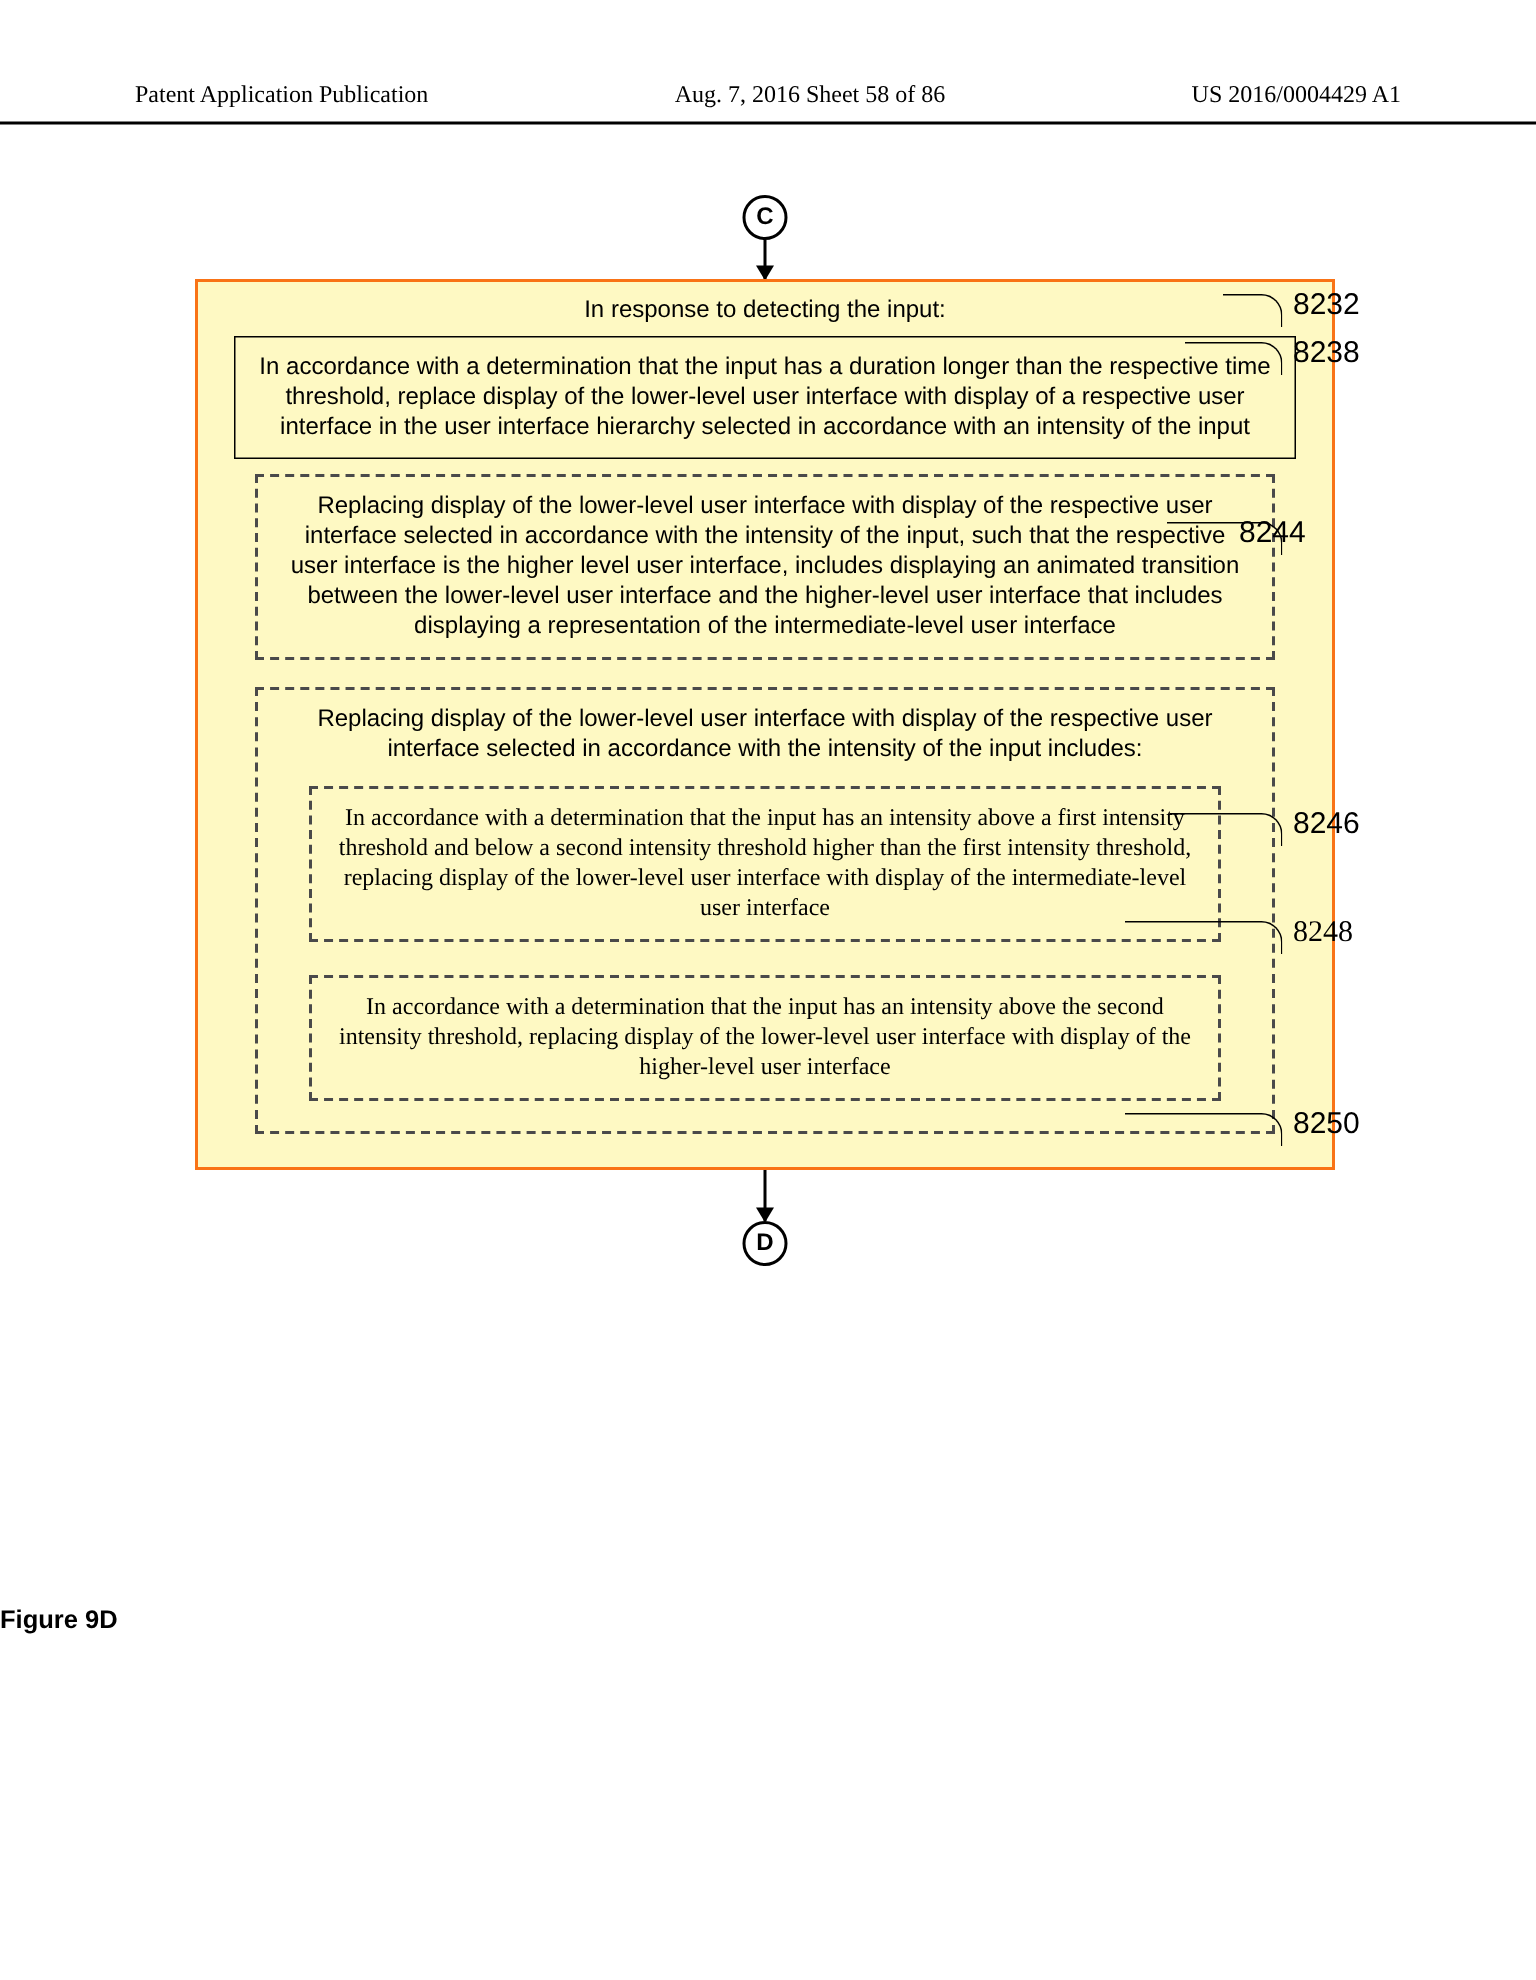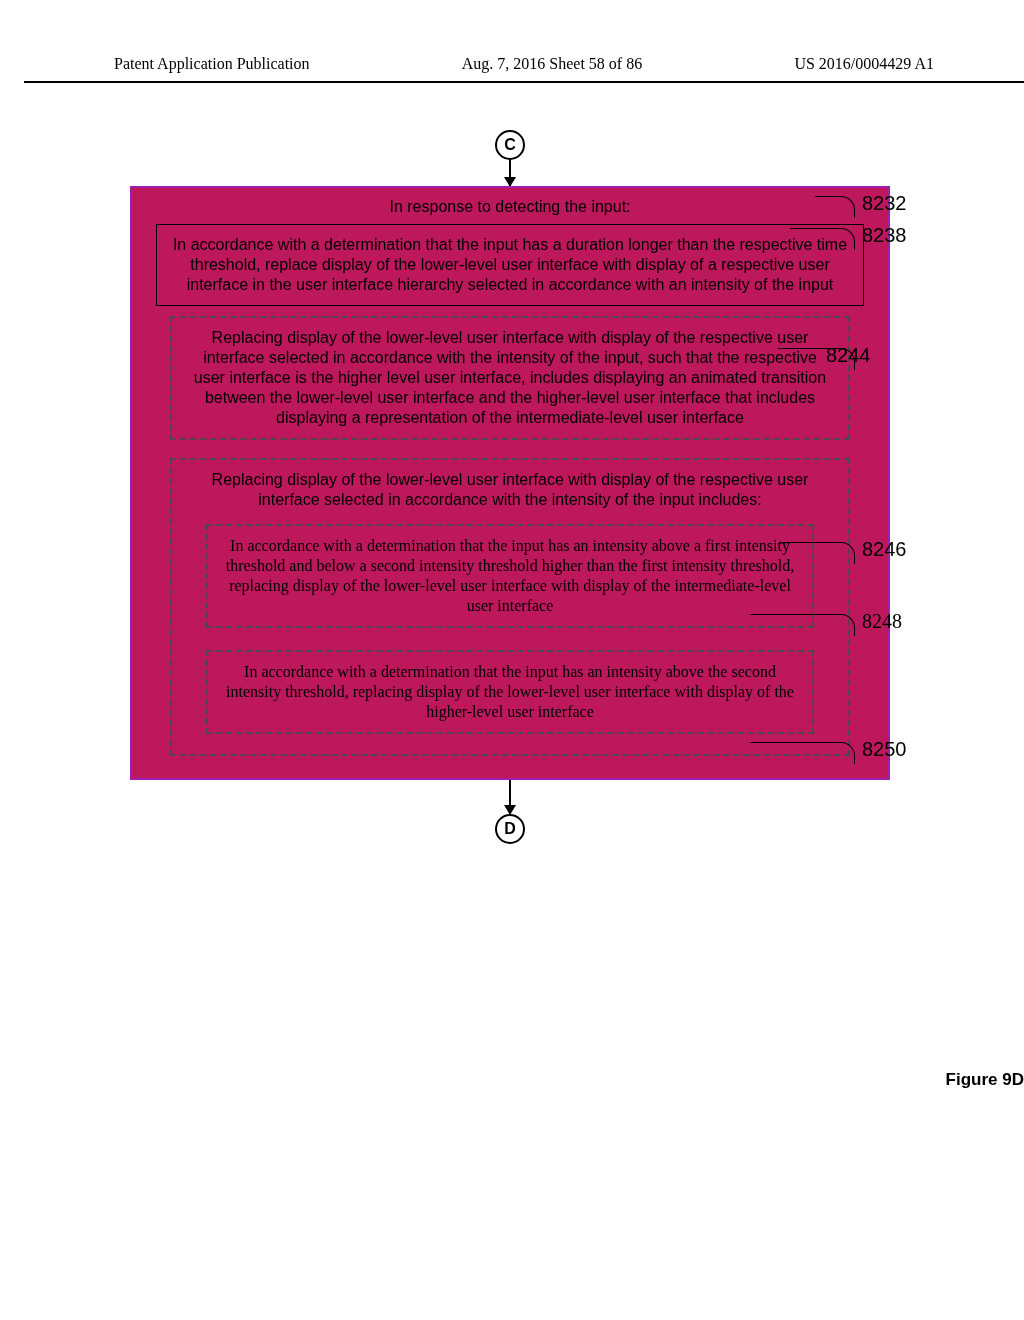--- a/index.html
+++ b/index.html
@@ -14,21 +14,20 @@
   .page-header {
     position: absolute;
     top: 55px;
     left: 0; right: 0;
     padding: 0 90px 8px 90px;
     border-bottom: 2px solid #000;
     display: flex;
     justify-content: space-between;
     font-size: 16px;
     font-family: "Times New Roman", serif;
-    margin-left: 24px;
   }
   .diagram-area {
     position: absolute;
     top: 130px;
     left: 130px;
     width: 760px;
   }
   
   .connector {
     width: 30px; height: 30px;
@@ -49,25 +48,25 @@
   .vflow::after {
     content: "";
     position: absolute;
     bottom: -1px; left: 50%;
     transform: translateX(-50%);
     border-left: 6px solid transparent;
     border-right: 6px solid transparent;
     border-top: 10px solid #000;
   }
   .outer-box {
-    border: 2px solid #a21caf;
+    border: 2px solid #f97316;
     padding: 10px 24px 22px 24px;
     text-align: center;
     position: relative;
-    background: #be185d;
+    background: #fef9c3;
   }
   .outer-title { margin-bottom: 8px; font-size: 16px; }
   .solid-box {
     border: 1.5px solid #000;
     padding: 10px 2px;
     margin-bottom: 10px;
     text-align: center;
     position: relative;
     font-size: 16px;
     line-height: 1.25;
@@ -104,21 +103,21 @@
     height: 22px;
     border-top: 1.5px solid #000;
     border-right: 1.5px solid #000;
     border-top-right-radius: 14px;
   }
 
   .figure-label {
     position: absolute;
     bottom: 230px;
     left: 0; right: 0;
-    text-align: right;
+    text-align: left;
     font-weight: bold;
     font-size: 17px;
   }
 </style>
 </head>
 <body>
 
 <div class="page-header">
   <span>Patent Application Publication</span>
   <span>Aug. 7, 2016   Sheet 58 of 86</span>

